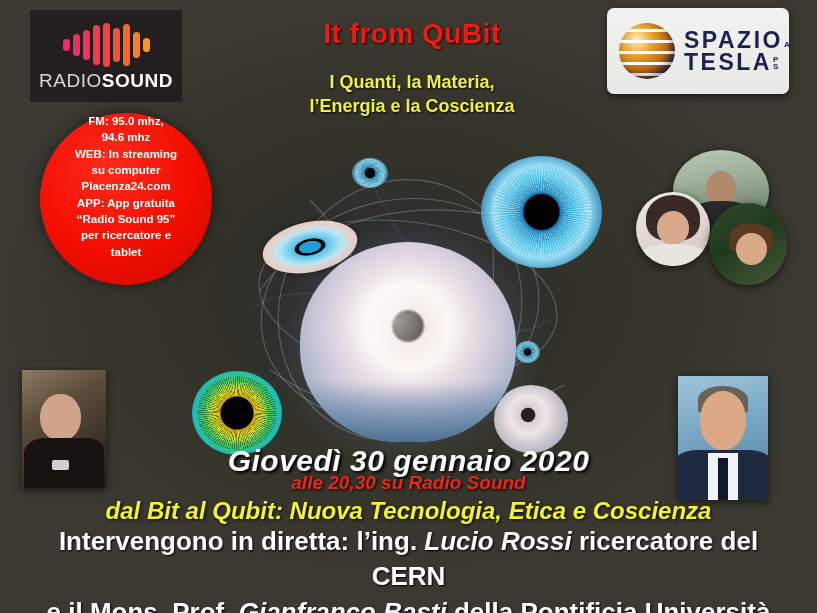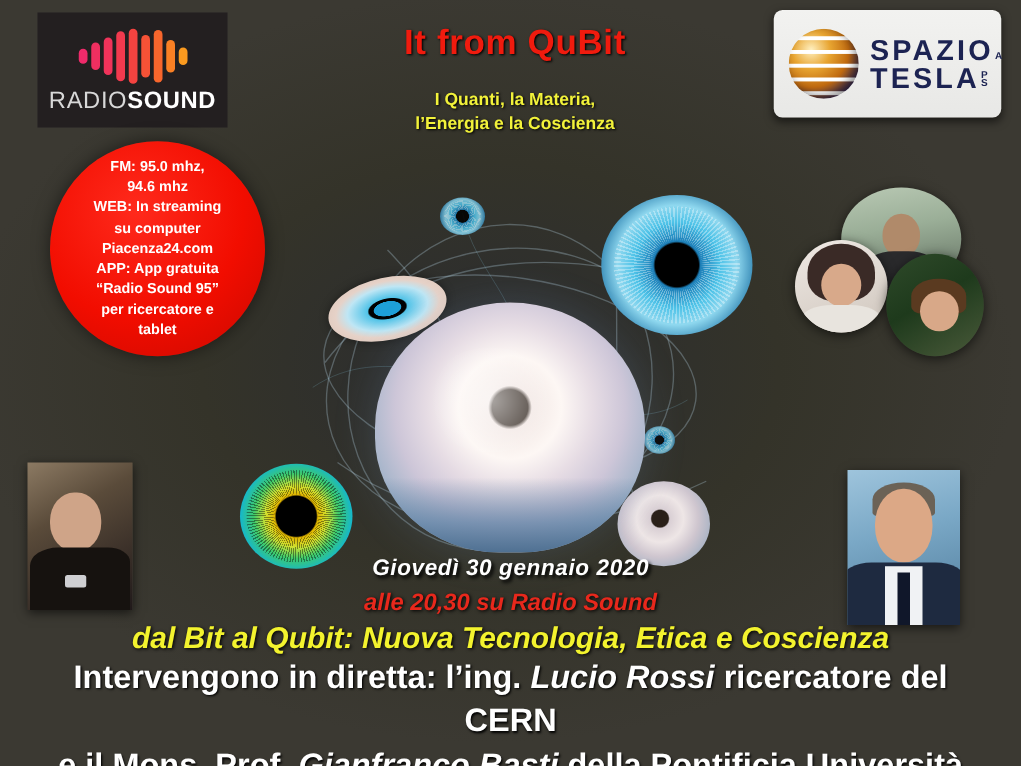--- a/index.html
+++ b/index.html
@@ -35,32 +35,32 @@
   .title {
     position:absolute; left:232px; top:18px; width:360px;
     text-align:center;
     color:#f01b0e;
     font-size:28px; font-weight:800; letter-spacing:.5px;
     text-shadow:1px 1px 2px #000;
   }
   .subtitle {
     position:absolute; left:232px; top:70px; width:360px;
     text-align:center;
-    color:#f2f23a; font-size:14px; font-weight:700; line-height:1.35;
+    color:#f2f23a; font-size:18px; font-weight:700; line-height:1.35;
     text-shadow:1px 1px 2px #000;
   }
 
   
   .tesla {
     position:absolute; left:607px; top:8px;
     width:182px; height:86px;
     background:linear-gradient(180deg,#f2f2f0 0%,#e8e8e6 100%);
     border-radius:7px;
     box-shadow:0 3px 7px rgba(0,0,0,.55);
-    display:flex; align-items:center; padding-left:12px; gap:9px;margin-left:12px;
+    display:flex; align-items:center; padding-left:12px; gap:9px;
   }
   .tesla-globe {
     width:56px; height:56px; border-radius:50%;
     background:
       linear-gradient(#fff 0 3px, transparent 3px) 0 6px/100% 11px repeat-y,
       radial-gradient(circle at 32% 30%, #fff0c0 0%, #e8a531 28%, #c06a10 55%, #2a2560 82%, #151240 100%);
     box-shadow:inset -3px -3px 7px rgba(0,0,0,.4);
     flex:none;
   }
   .tesla-text { line-height:.96; }
@@ -72,21 +72,21 @@
   .tesla-aps {
     font-size:8px; font-weight:700; color:#1c2352;
     line-height:.95; margin-left:1px; margin-bottom:2px;
   }
 
   
   .redcircle {
     position:absolute; left:40px; top:113px;
     width:172px; height:172px; border-radius:50%;
     background:radial-gradient(circle at 40% 32%, #ff2a1c 0%, #f20d00 55%, #c90800 100%);
-    display:flex; align-items:center; justify-content:center;
+    display:flex; align-items:flex-start; justify-content:center;
     box-shadow:0 0 14px rgba(0,0,0,.5);
   }
   .redcircle p {
     color:#fff; font-size:11.5px; font-weight:700;
     text-align:center; line-height:1.42; padding:0 12px;
   }
 
   
   .eye { position:absolute; border-radius:50%; }
   .iris-blue {
@@ -194,21 +194,21 @@
     background:#1e2a40; border-radius:24% 24% 0 0; }
   .ph-rossi .rshirt { position:absolute; left:33%; top:62%; width:34%; height:40%;
     background:#f0f2f4; }
   .ph-rossi .rtie { position:absolute; left:44%; top:66%; width:12%; height:36%;
     background:#10172a; }
 
   
   .dateline {
     position:absolute; left:0; top:444px; width:100%;
     text-align:center; color:#ffffff;
-    font-size:18px; font-weight:800; font-style:italic;
+    font-size:30px; font-weight:800; font-style:italic;
     letter-spacing:.5px;
     text-shadow:2px 2px 3px #000;
   }
   .timeline {
     position:absolute; left:0; top:472px; width:100%;
     text-align:center; color:#e8281c;
     font-size:19px; font-weight:800; font-style:italic;
     text-shadow:1px 1px 3px #000;
   }
   .topicline {

